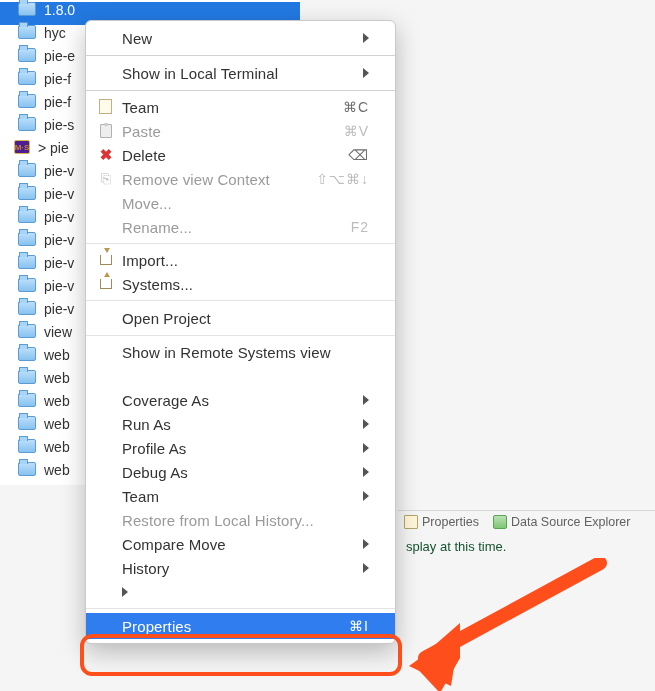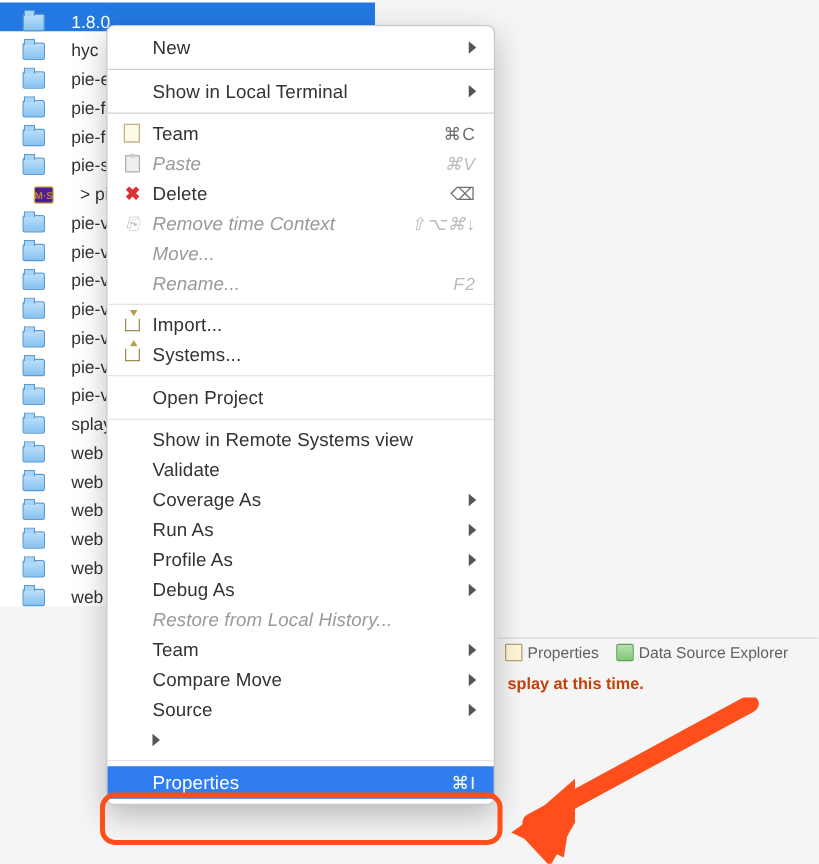--- a/index.html
+++ b/index.html
@@ -16,24 +16,24 @@
   }
   .tree {
     position: absolute;
     left: 0; top: 0;
     width: 300px;
     background: #fff;
     padding-top: 2px;
   }
   .tree-row {
     display: flex;
-    align-items: flex-end;
+    align-items: flex-start;
     height: 23px;
     padding-left: 18px;
-    gap: 21px;
+    gap: 8px;
     color: #333;
   }
   .tree-row.selected {
     background: #2379e1;
     color: #fff;
   }
   .tree-row .disclosure {
     width: 10px; height: 10px;
     display: inline-block;
     margin-left: -12px;
@@ -78,27 +78,27 @@
     background: #fff;
     border: 1px solid #c9c9c9;
     border-radius: 6px;
     box-shadow: 0 8px 24px rgba(0,0,0,.25);
     padding: 4px 0;
   }
   .mi {
     display: flex;
     align-items: center;
     height: 24px;
-    padding: 0 14px 0 12px;
+    padding: 0 26px 0 12px;
     gap: 8px;
     color: #333;
     position: relative;
   }
   .mi.tall { height: 26px; }
-  .mi.disabled { color: #9a9a9a; font-style: italic; }
+  .mi.disabled { color: #9a9a9a; }
   .mi .label { flex: 1; font-size: 15px; letter-spacing: .1px;}
   .mi .sc { color: #6e6e6e; font-size: 14px; letter-spacing: 1px;}
   .mi.disabled .sc { color: #bcbcbc; }
   .mi .arrow {
     width: 0; height: 0;
     border-left: 6px solid #555;
     border-top: 5px solid transparent;
     border-bottom: 5px solid transparent;
   }
   .sep {
@@ -165,22 +165,21 @@
   .bottom-tabs {
     display:flex;
     gap: 14px;
     padding-left: 6px;
     align-items: center;
   }
   .bottom-tab { display:flex; gap:4px; align-items:center; }
   .bottom-msg {
     padding: 10px 0 0 8px;
     font-size: 13px;
-    color: #c2410c;
-    font-weight: bold;
+    color: #14532d;
   }
   .dse-icon {
      width:14px;height:14px;
      background: linear-gradient(#b9e1b4,#7fc776);
      border:1px solid #5aa352;
      border-radius:2px;
   }
 </style>
 </head>
 <body>
@@ -238,21 +237,21 @@
   <div class="tree-row">
       <span class="folder-icon"></span>
       <span class="tree-label">pie-v</span>
     </div>
   <div class="tree-row">
       <span class="folder-icon"></span>
       <span class="tree-label">pie-v</span>
     </div>
   <div class="tree-row">
       <span class="folder-icon"></span>
-      <span class="tree-label">splay</span>
+      <span class="tree-label">view</span>
     </div>
   <div class="tree-row">
       <span class="folder-icon"></span>
       <span class="tree-label">web</span>
     </div>
   <div class="tree-row">
       <span class="folder-icon"></span>
       <span class="tree-label">web</span>
     </div>
   <div class="tree-row">
@@ -317,21 +316,21 @@
     <span class="label">Paste</span>
     <span class="sc">⌘V</span>
   </div>
   <div class="mi">
     <span class="icon-slot icon-delete">✖</span>
     <span class="label">Delete</span>
     <span class="sc">⌫</span>
   </div>
   <div class="mi disabled">
     <span class="icon-slot icon-remove">⎘</span>
-    <span class="label">Remove time Context</span>
+    <span class="label">Remove view Context</span>
     <span class="sc">⇧⌥⌘↓</span>
   </div>
   <div class="mi disabled">
     <span class="icon-slot"></span>
     <span class="label">Move...</span>
   </div>
   <div class="mi disabled">
     <span class="icon-slot"></span>
     <span class="label">Rename...</span>
     <span class="sc">F2</span>
@@ -357,21 +356,20 @@
     <span class="label">Open Project</span>
   </div>
   <div class="sep"></div>
 
   <div class="mi">
     <span class="icon-slot"></span>
     <span class="label">Show in Remote Systems view</span>
   </div>
   <div class="mi">
     <span class="icon-slot"></span>
-    <span class="label">Validate</span>
   </div>
   <div class="mi">
     <span class="icon-slot"></span>
     <span class="label">Coverage As</span>
     <span class="arrow"></span>
   </div>
   <div class="mi">
     <span class="icon-slot"></span>
     <span class="label">Run As</span>
     <span class="arrow"></span>
@@ -379,37 +377,37 @@
   <div class="mi">
     <span class="icon-slot"></span>
     <span class="label">Profile As</span>
     <span class="arrow"></span>
   </div>
   <div class="mi">
     <span class="icon-slot"></span>
     <span class="label">Debug As</span>
     <span class="arrow"></span>
   </div>
+  <div class="mi">
+    <span class="icon-slot"></span>
+    <span class="label">Team</span>
+    <span class="arrow"></span>
+  </div>
   <div class="mi disabled">
     <span class="icon-slot"></span>
     <span class="label">Restore from Local History...</span>
   </div>
   <div class="mi">
     <span class="icon-slot"></span>
-    <span class="label">Team</span>
-    <span class="arrow"></span>
-  </div>
-  <div class="mi">
-    <span class="icon-slot"></span>
     <span class="label">Compare Move</span>
     <span class="arrow"></span>
   </div>
   <div class="mi">
     <span class="icon-slot"></span>
-    <span class="label">Source</span>
+    <span class="label">History</span>
     <span class="arrow"></span>
   </div>
   <div class="mi">
     <span class="icon-slot"></span>
     <span class="arrow"></span>
   </div>
   <div class="sep"></div>
 
   <div class="mi tall highlighted">
     <span class="icon-slot"></span>

